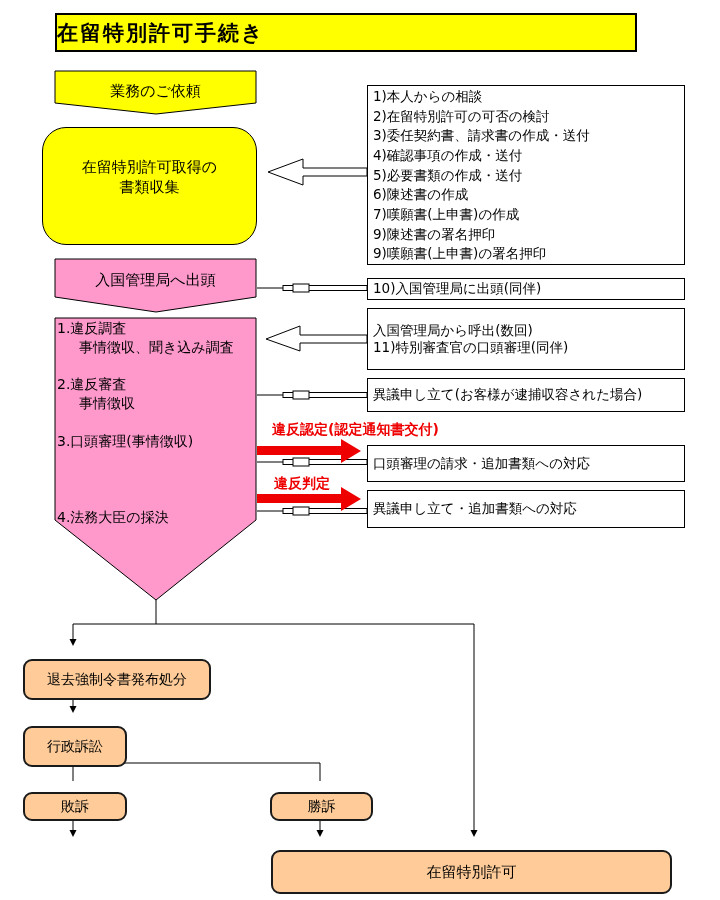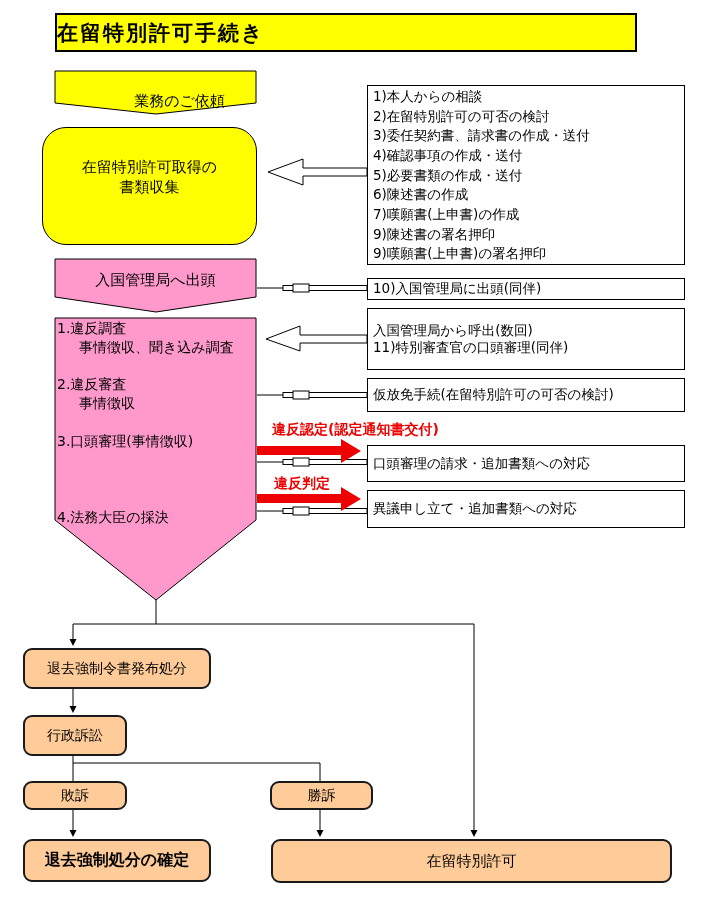--- a/index.html
+++ b/index.html
@@ -32,20 +32,21 @@
     left:367px;width:318px;font-size:13.5px;display:flex;flex-direction:column;
     justify-content:center;padding-left:5px;line-height:17.5px;
   }
   .tasks{top:85px;height:180px;line-height:19.7px;padding-top:1px;}
   .step{font-size:14px;}
   .redlab{color:var(--red);font-size:14px;font-weight:bold;}
   .obox{
     background:var(--orange);border:2px solid #1a1a1a;border-radius:9px;
     box-sizing:border-box;display:flex;align-items:center;justify-content:center;
     font-size:14px;
+    margin-top:11px;
   }
   .thin{stroke:var(--ink);stroke-width:1;}
   .tube{fill:var(--paper);stroke:var(--ink);stroke-width:1;}
   .warrow{fill:var(--paper);stroke:var(--ink);stroke-width:1;}
   .rarrow{fill:var(--red);stroke:none;}
   .shape-y{fill:var(--yellow);stroke:var(--ink);stroke-width:1;}
   .shape-p{fill:var(--pink);stroke:var(--ink);stroke-width:1;}
 </style>
 </head>
 <body>
@@ -104,21 +105,21 @@
       <line class="thin" x1="73" y1="810" x2="73" y2="835" marker-end="url(#ah)"></line>
       <line class="thin" x1="320" y1="810" x2="320" y2="835" marker-end="url(#ah)"></line>
       <line class="thin" x1="474" y1="624" x2="474" y2="835" marker-end="url(#ah)"></line>
     </g>
   </svg>
 
   <div class="abs title-box">
     <span>在留特別許可手続き</span>
   </div>
 
-  <div class="abs banner-label" style="left:55px;top:92px;padding-left:24px;">業務のご依頼</div>
+  <div class="abs banner-label" style="left:55px;top:82px;">業務のご依頼</div>
   <div class="abs banner-label" style="left:55px;top:271px;">入国管理局へ出頭</div>
 
   <div class="abs collect-box">
     <div>在留特別許可取得の</div>
     <div>書類収集</div>
   </div>
 
   <div class="abs wbox tasks">
     <div>1)本人からの相談</div>
     <div>2)在留特別許可の可否の検討</div>
@@ -131,36 +132,35 @@
     <div>9)嘆願書(上申書)の署名押印</div>
   </div>
 
   <div class="abs wbox" style="top:278px;height:22px;">10)入国管理局に出頭(同伴)</div>
 
   <div class="abs wbox" style="top:308px;height:62px;">
     <div>入国管理局から呼出(数回)</div>
     <div>11)特別審査官の口頭審理(同伴)</div>
   </div>
 
-  <div class="abs wbox" style="top:378px;height:34px;">仮放免手続(在留特別許可の可否の検討)</div>
+  <div class="abs wbox" style="top:378px;height:34px;">異議申し立て(お客様が逮捕収容された場合)</div>
 
   <div class="abs wbox" style="top:445px;height:37px;">口頭審理の請求・追加書類への対応</div>
 
   <div class="abs wbox" style="top:490px;height:38px;">異議申し立て・追加書類への対応</div>
 
   <div class="abs redlab" style="left:272px;top:421px;text-align:right;">違反認定(認定通知書交付)</div>
   <div class="abs redlab" style="left:274px;top:475px;">違反判定</div>
 
   <div class="abs step" style="left:57px;top:320px;">1.違反調査</div>
   <div class="abs step" style="left:79px;top:339px;">事情徴収、聞き込み調査</div>
   <div class="abs step" style="left:57px;top:376px;">2.違反審査</div>
   <div class="abs step" style="left:79px;top:395px;">事情徴収</div>
   <div class="abs step" style="left:57px;top:433px;">3.口頭審理(事情徴収)</div>
   <div class="abs step" style="left:57px;top:509px;">4.法務大臣の採決</div>
 
   <div class="abs obox" style="left:23px;top:648px;width:188px;height:41px;">退去強制令書発布処分</div>
   <div class="abs obox" style="left:23px;top:715px;width:104px;height:41px;">行政訴訟</div>
   <div class="abs obox" style="left:23px;top:781px;width:104px;height:29px;">敗訴</div>
   <div class="abs obox" style="left:270px;top:781px;width:103px;height:29px;">勝訴</div>
-  <div class="abs obox" style="left:23px;top:839px;width:188px;height:43px;font-weight:bold;font-size:16px;">退去強制処分の確定</div>
   <div class="abs obox" style="left:271px;top:839px;width:401px;height:44px;font-size:15px;">在留特別許可</div>
 
 </div>
 
 </body></html>

